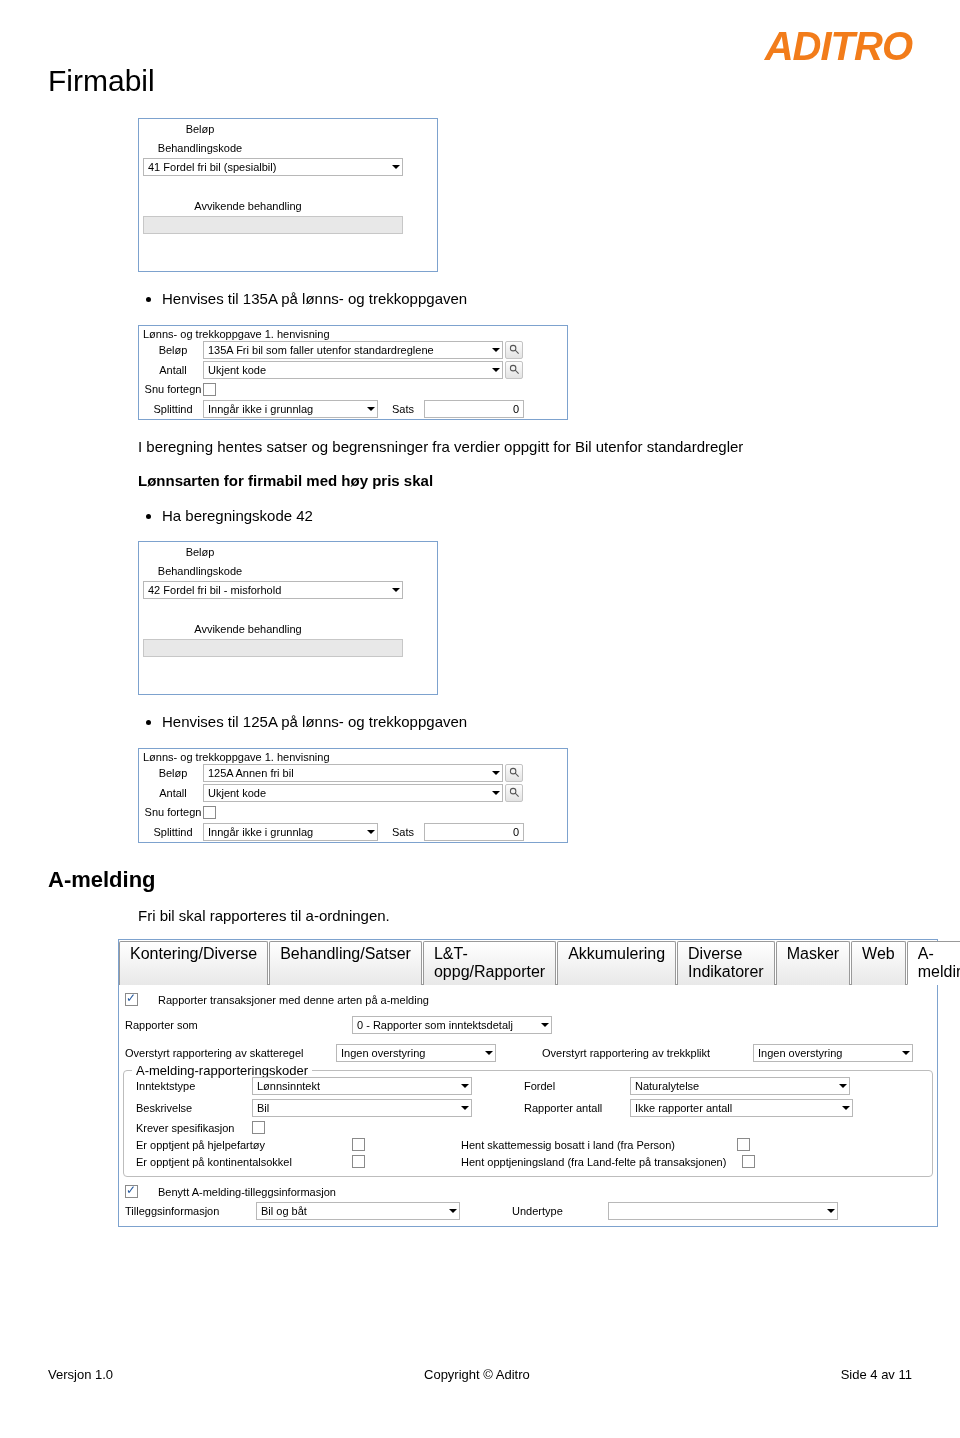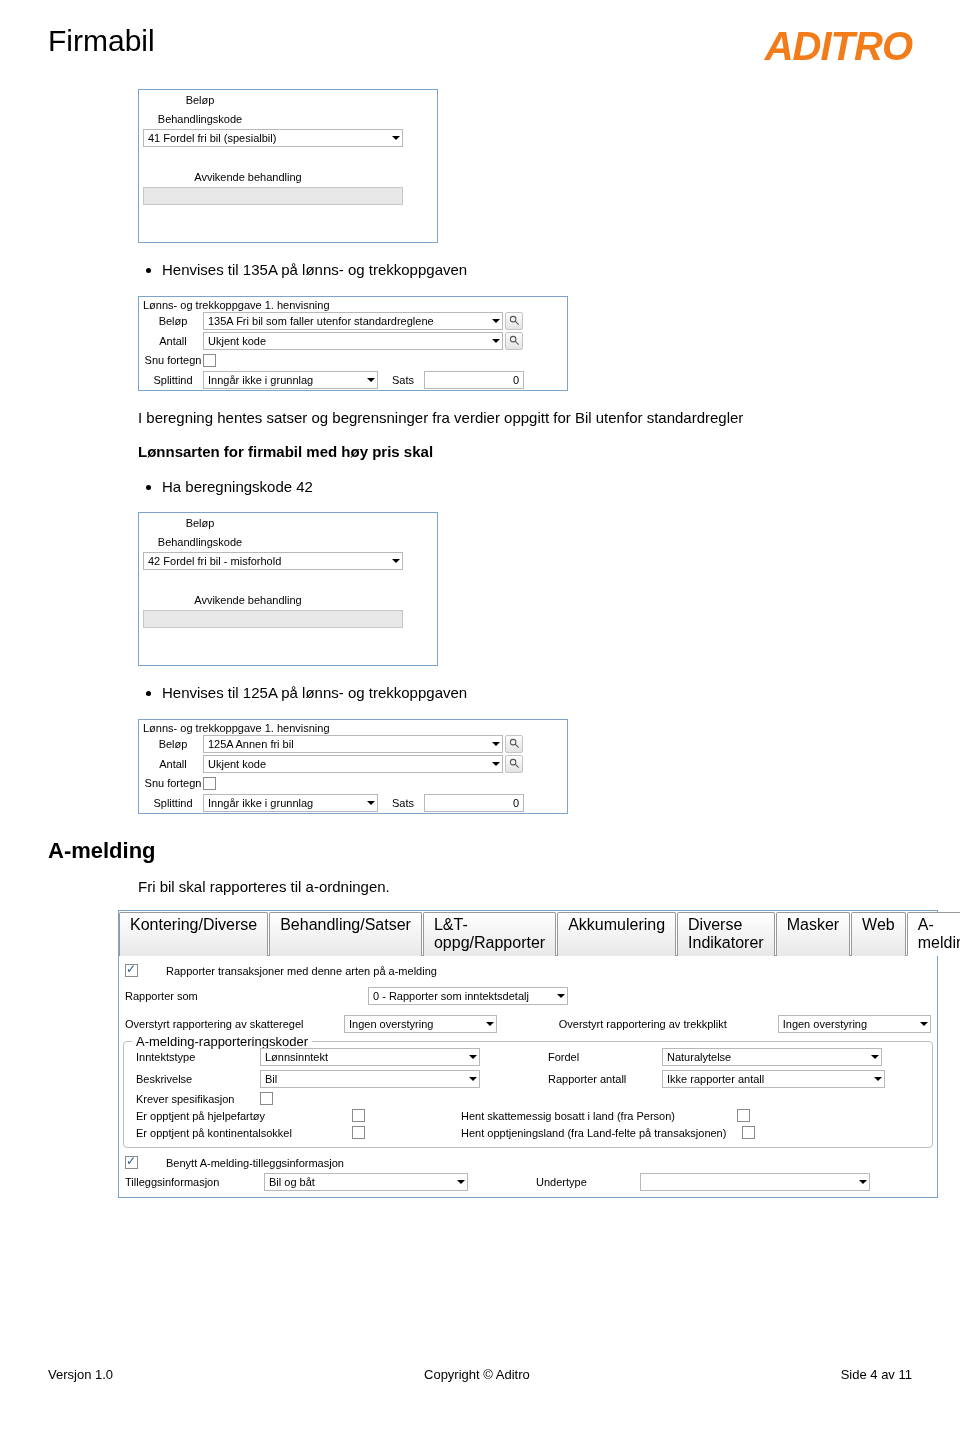--- a/index.html
+++ b/index.html
@@ -20,20 +20,21 @@
     display: flex;
     justify-content: space-between;
     align-items: flex-start;
     padding-top: 24px;
   }
   .doc-title {
     font-size: 30px;
     font-family: Verdana, sans-serif;
     color: #000;
     font-weight: 400;
+    margin-top: 40px;
   }
   .logo {
     font-family: Arial, sans-serif;
     font-size: 40px;
     font-weight: 900;
     font-style: italic;
     color: #f27c1a;
     letter-spacing: -1px;
   }
   .content { margin-left: 90px; margin-top: 20px; }
@@ -149,21 +150,21 @@
     padding: 4px 6px 6px 6px;
     position: relative;
   }
   .fieldset .legend {
     position: absolute;
     top: -8px; left: 8px;
     background: #fff;
     padding: 0 4px;
     font-size: 13px;
   }
-  .amrow { display: flex; align-items: center; padding: 2px 6px; gap: 24px; font-size: 11px; }
+  .amrow { display: flex; align-items: center; padding: 2px 6px; gap: 16px; font-size: 11px; }
   .amrow .albl { min-width: 115px; }
   .col2 { display: flex; gap: 16px; align-items: center; }
 
   .footer {
     position: absolute;
     bottom: 18px;
     left: 48px; right: 48px;
     display: flex;
     justify-content: space-between;
     font-size: 13px;

